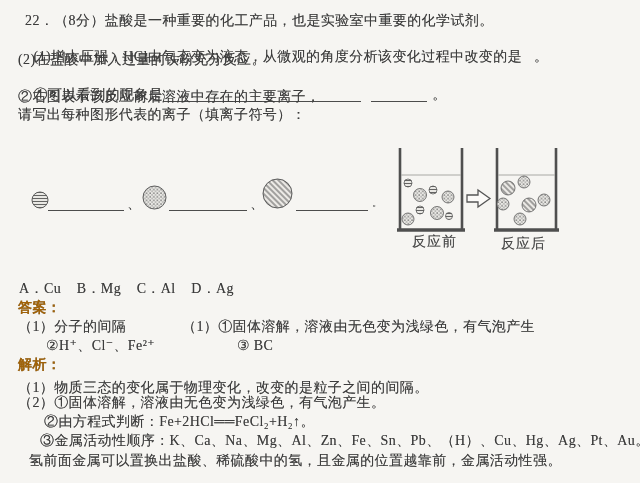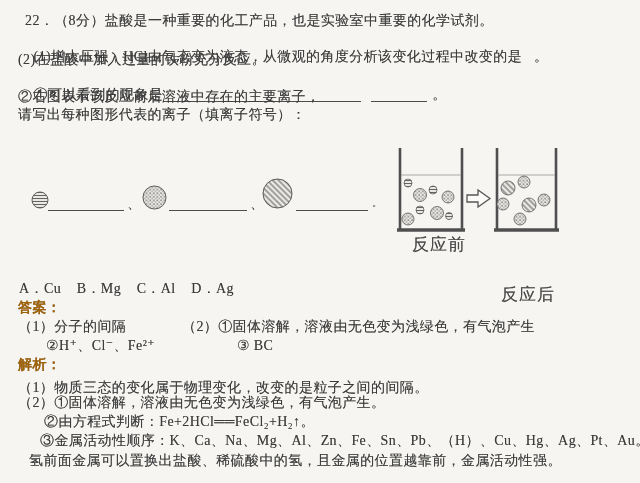--- a/index.html
+++ b/index.html
@@ -12,21 +12,21 @@
     text-shadow:0 0 0.5px rgba(70,70,70,0.55);
   }
   .line { position:absolute; white-space:pre; letter-spacing:0.4px; line-height:1.2; }
   .red  { color:#a16207; font-weight:bold; }
   .blank {
     display:inline-block; height:15px; vertical-align:-3px;
     border-bottom:1px solid #4c4c4c;
   }
   .sep { position:absolute; }
   .legend-circle { position:absolute; }
-  .beaker-label { position:absolute; font-size:17px; color:#4a4a4a; letter-spacing:1px; }
+  .beaker-label { position:absolute; font-size:14px; color:#4a4a4a; letter-spacing:1px; }
   .endmark { position:absolute; font-size:10px; color:#555; }
   svg { display:block; }
 </style>
 </head>
 <body>
 
 <div class="page">
 
   <svg width="0" height="0" aria-hidden="true">
     <defs>
@@ -123,27 +123,27 @@
         <circle cx="136" cy="65" r="7" fill="#eceae6" stroke="#5a5a5a" stroke-width="0.8"></circle>
           <circle cx="136" cy="65" r="7" fill="url(#pat-diag)"></circle>
         <circle cx="151" cy="60" r="6" fill="#e9e8e4" stroke="#5a5a5a" stroke-width="0.8"></circle>
           <circle cx="151" cy="60" r="6" fill="url(#pat-dot)"></circle>
         <circle cx="127" cy="79" r="6" fill="#e9e8e4" stroke="#5a5a5a" stroke-width="0.8"></circle>
           <circle cx="127" cy="79" r="6" fill="url(#pat-dot)"></circle>
       </g>
     </g>
   </svg>
   <span class="beaker-label" style="left:412px; top:233px;">反应前</span>
-  <span class="beaker-label" style="left:501px; top:235px;margin-top:48px;">反应后</span>
+  <span class="beaker-label" style="left:501px; top:235px;">反应后</span>
 
   <div class="line" style="left:19px; top:281px;">A．Cu    B．Mg    C．Al    D．Ag</div>
 
   <div class="line red" style="left:18px; top:300px;">答案：</div>
   <div class="line" style="left:18px; top:319px;">（1）分子的间隔</div>
-  <div class="line" style="left:182px; top:319px;">（2）①固体溶解，溶液由无色变为浅绿色，有气泡产生</div>
+  <div class="line" style="left:182px; top:319px;">（1）①固体溶解，溶液由无色变为浅绿色，有气泡产生</div>
   <div class="line" style="left:46px; top:338px;">②H⁺、Cl⁻、Fe²⁺</div>
   <div class="line" style="left:237px; top:338px;">③ BC</div>
 
   <div class="line red" style="left:18px; top:357px;">解析：</div>
   <div class="line" style="left:18px; top:380px;">（1）物质三态的变化属于物理变化，改变的是粒子之间的间隔。</div>
   <div class="line" style="left:18px; top:395px;">（2）①固体溶解，溶液由无色变为浅绿色，有气泡产生。</div>
   <div class="line" style="left:44px; top:414px;">②由方程式判断：Fe+2HCl══FeCl₂+H₂↑。</div>
   <div class="line" style="left:40px; top:433px;">③金属活动性顺序：K、Ca、Na、Mg、Al、Zn、Fe、Sn、Pb、（H）、Cu、Hg、Ag、Pt、Au。位于</div>
   <div class="line" style="left:29px; top:453px;">氢前面金属可以置换出盐酸、稀硫酸中的氢，且金属的位置越靠前，金属活动性强。</div>
 

